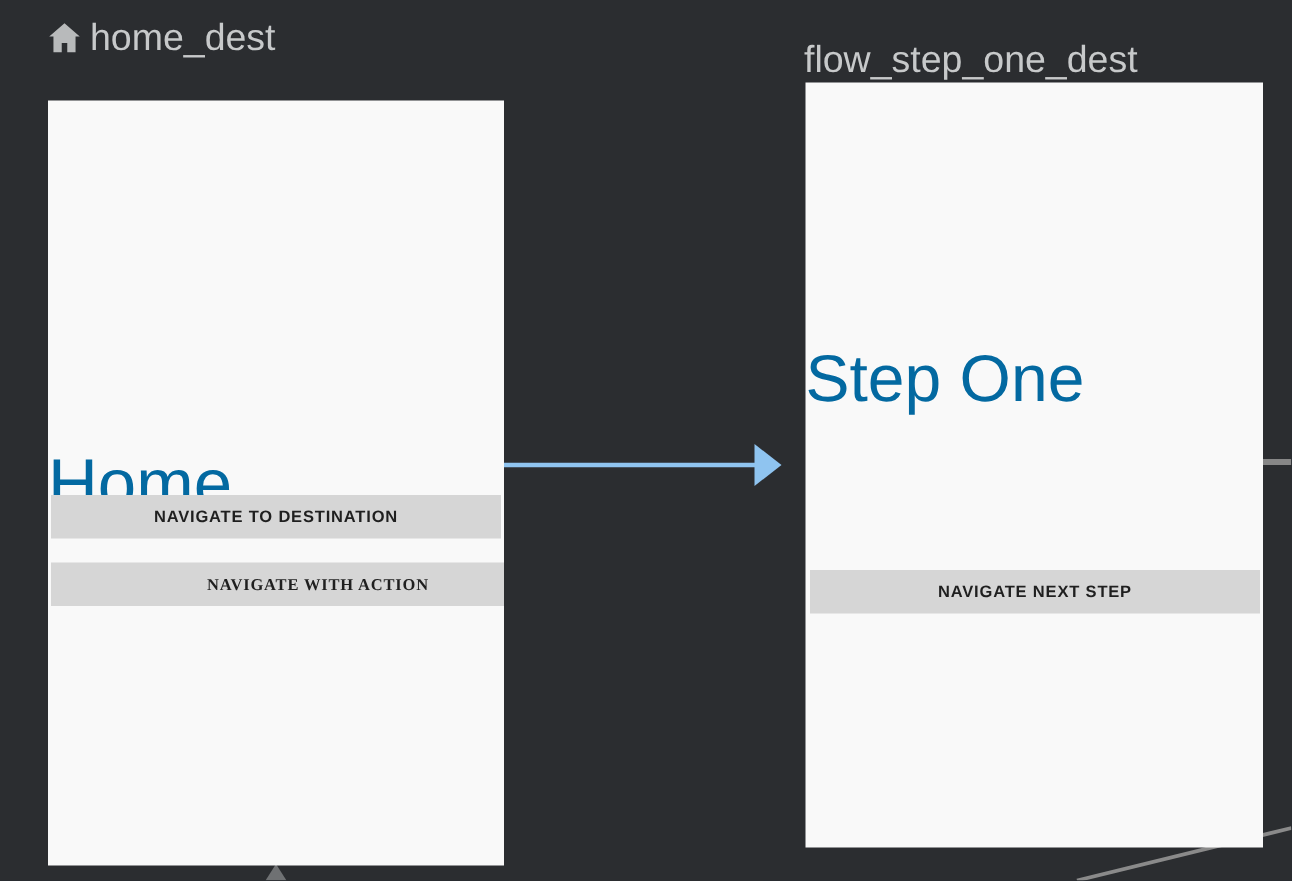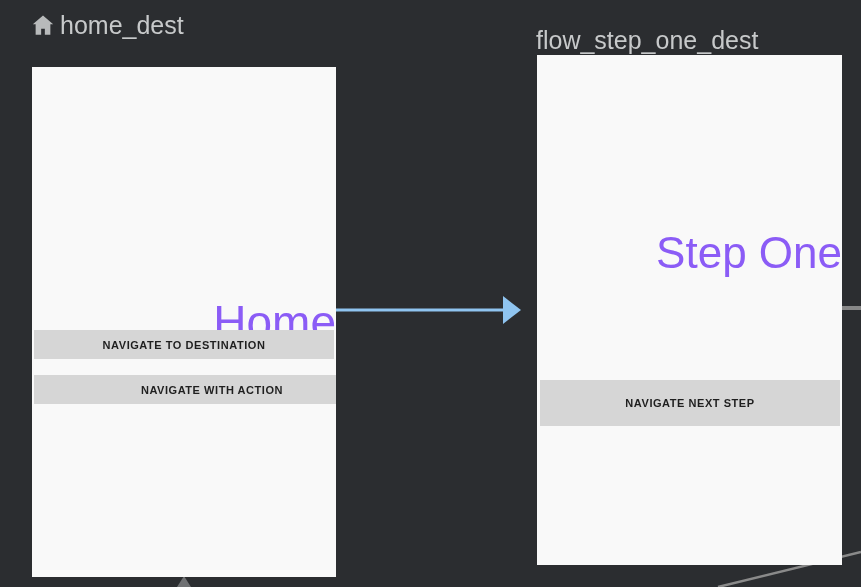--- a/index.html
+++ b/index.html
@@ -42,22 +42,22 @@
   
   .dest-card {
     position: absolute;
     background: #f9f9f9;
     overflow: hidden;
   }
   .screen-title {
     position: absolute;
     left: 0;
     width: 100%;
-    text-align: right;
-    color: #8b5cf6;
+    text-align: left;
+    color: #0369a1;
     font-weight: 400;
     line-height: 1;
     white-space: nowrap;
   }
   .mat-button {
     position: absolute;
     background: #d6d6d6;
     color: #1f1f1f;
     font-size: 11px;
     font-weight: 700;
@@ -104,25 +104,25 @@
   <div class="dest-label" style="left:30px; top:12px;">
     <svg class="home-icon" viewBox="0 0 24 24" fill="#b8babb">
       <path d="M12 3.2 2.6 11.4h2.6V21h5.1v-5.6h3.4V21h5.1v-9.6h2.6z"></path>
     </svg>
     <span>home_dest</span>
   </div>
 
   <div class="dest-card" style="left:32px; top:55px; width:304px; height:510px;margin-top:12px;">
     <div class="screen-title" style="top:232px; font-size:46px;">Home</div>
     <div class="mat-button" style="left:2px; top:263px; width:300px; height:29px;">NAVIGATE TO DESTINATION</div>
-    <div class="mat-button" style="left:2px; top:308px; width:356px; height:29px;">NAVIGATE WITH ACTION</div>
+    <div class="mat-button" style="left:2px; top:308px; width:356px; height:29px;font-family:Liberation Serif, serif;">NAVIGATE WITH ACTION</div>
   </div>
 
   <div class="dest-label" style="left:536px; top:12px;margin-top:16px;">
     <span>flow_step_one_dest</span>
   </div>
 
   <div class="dest-card" style="left:537px; top:55px; width:305px; height:510px;">
     <div class="screen-title" style="top:176px; font-size:44px;">Step One</div>
-    <div class="mat-button" style="left:3px; top:325px; width:300px; height:46px;">NAVIGATE NEXT STEP</div>
+    <div class="mat-button" style="left:3px; top:325px; width:300px; height:29px;">NAVIGATE NEXT STEP</div>
   </div>
 
 </div>
 
 </body></html>

